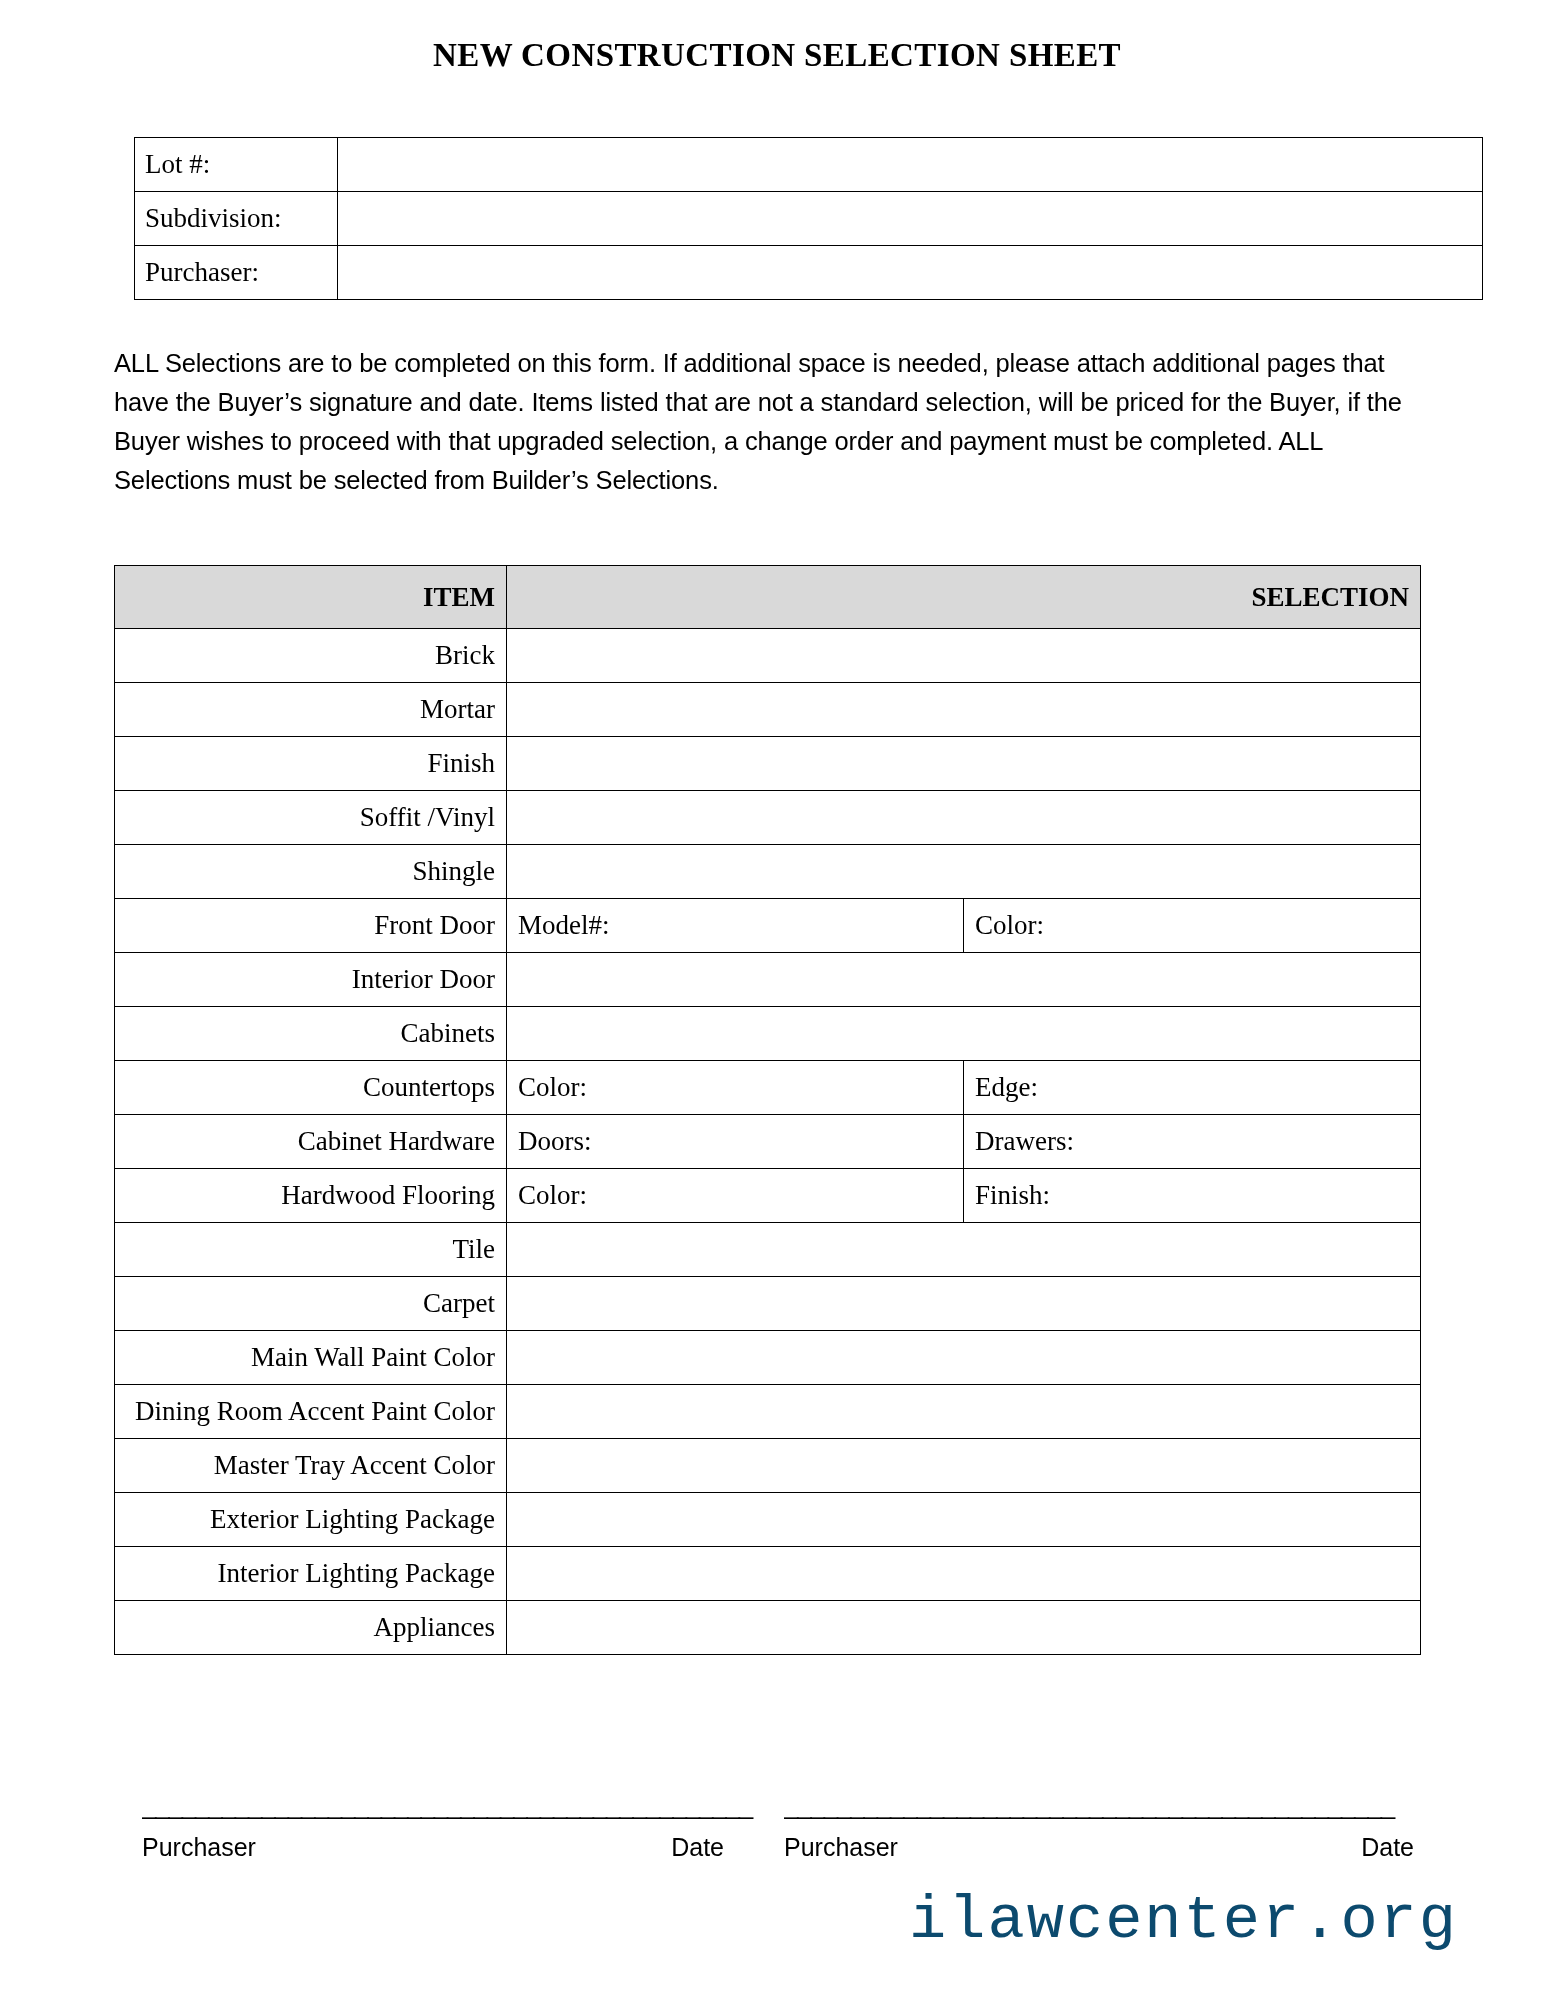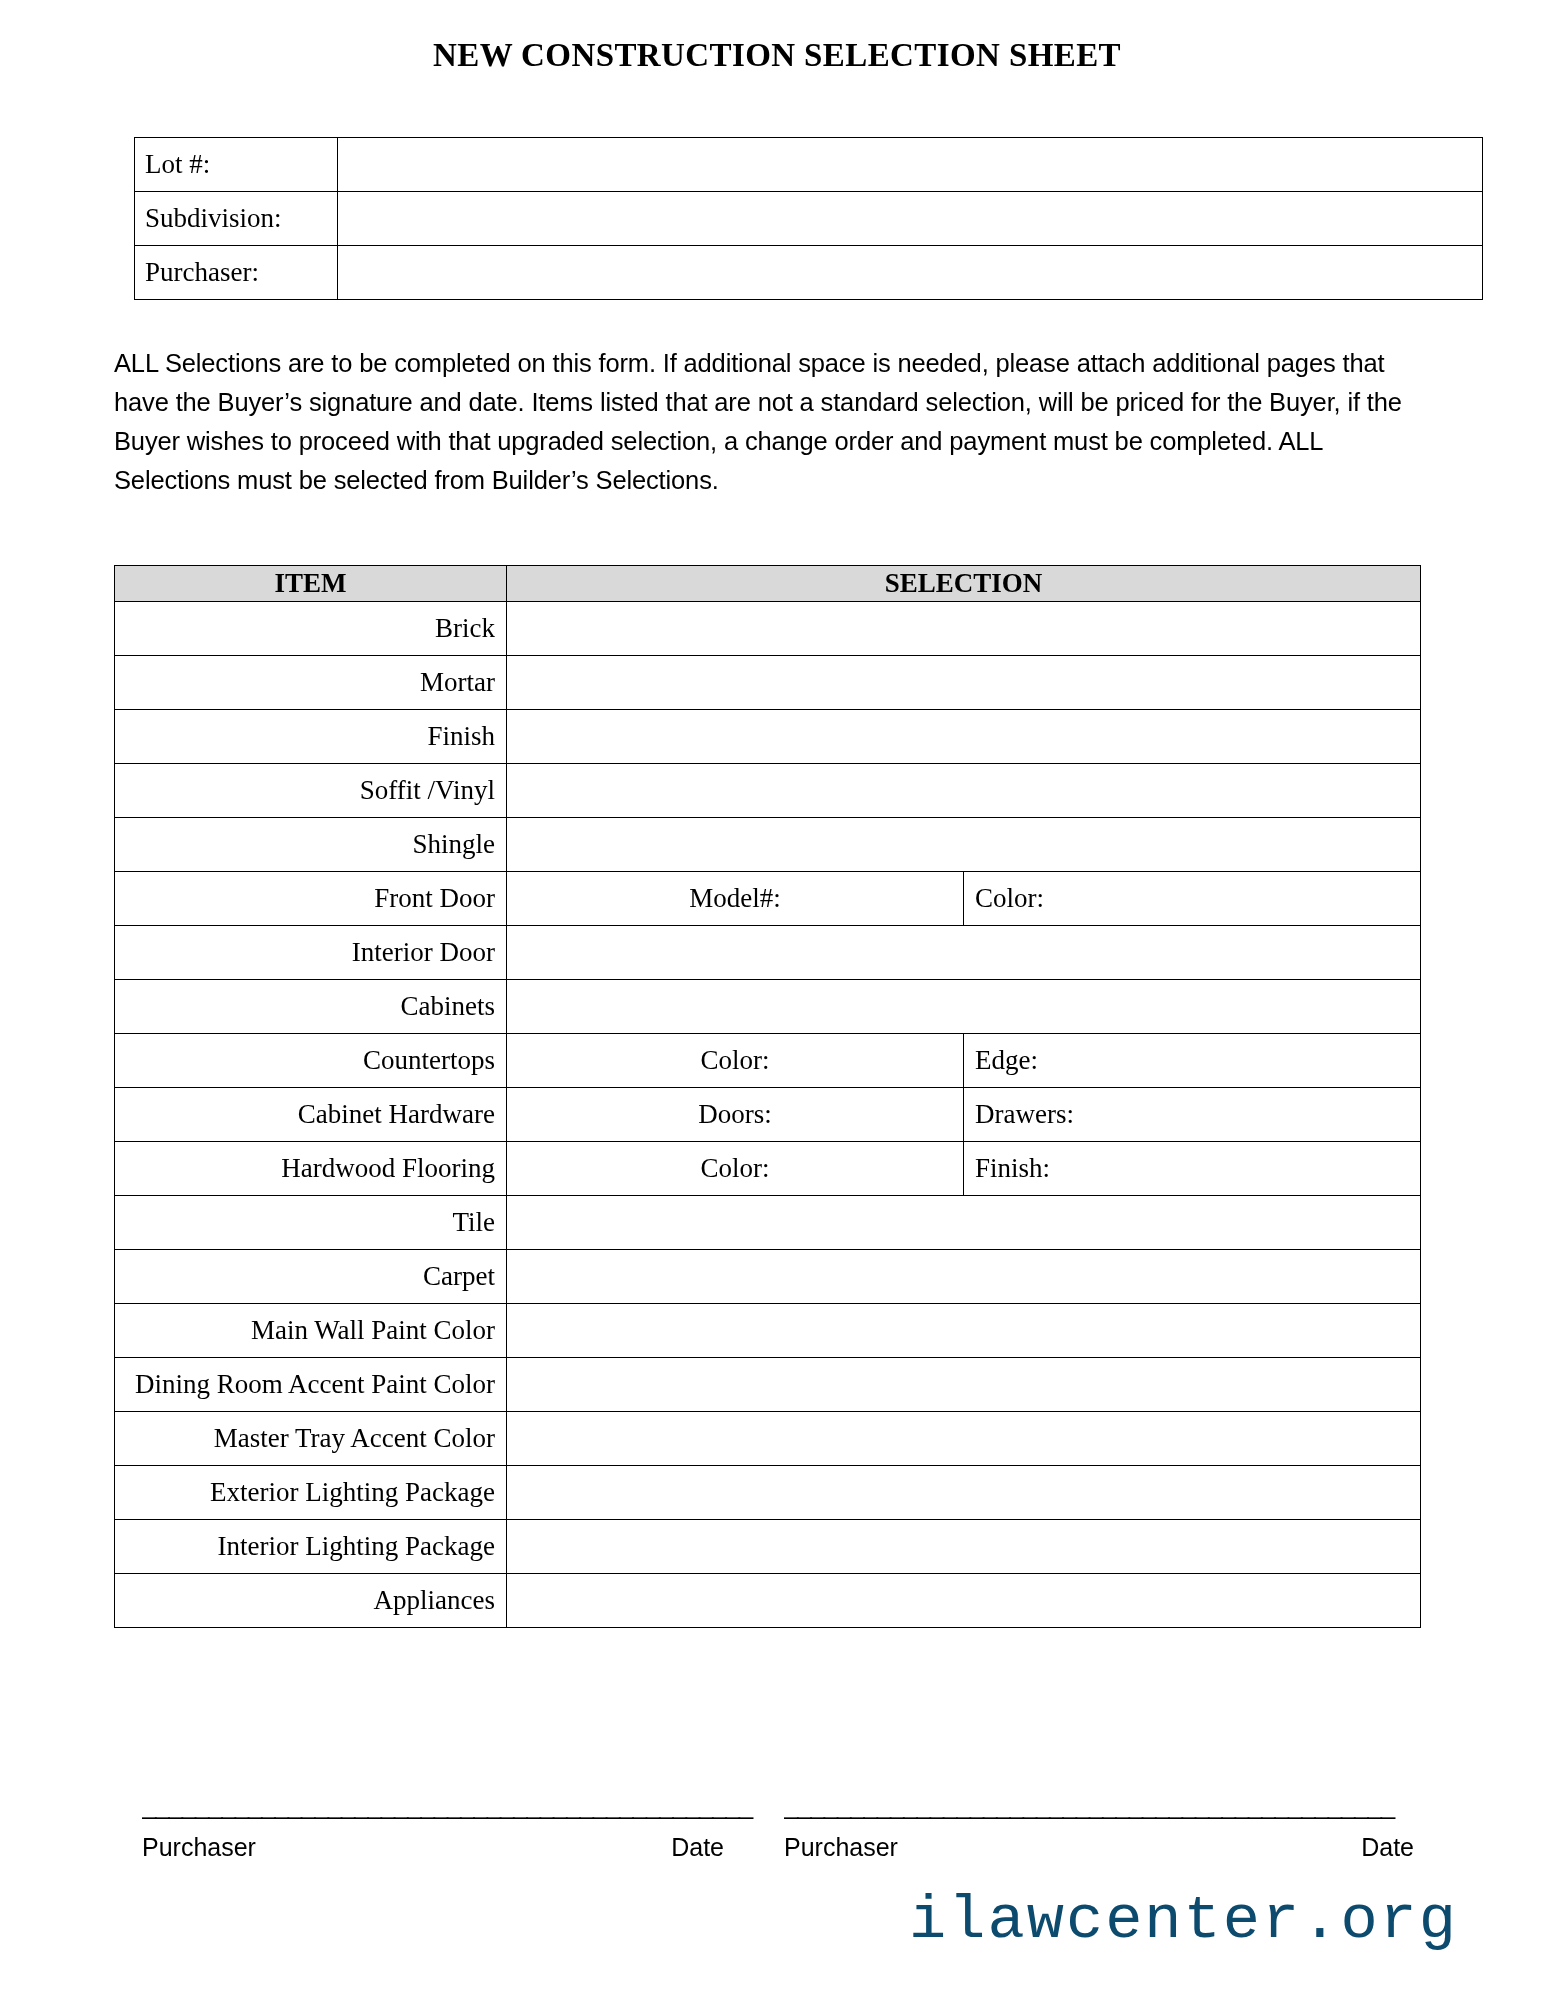--- a/index.html
+++ b/index.html
@@ -83,39 +83,39 @@
   .sel-table td, .sel-table th {
     border: 1.6px solid #000000;
     font-family: "Liberation Serif", serif;
     font-size: 27px;
     vertical-align: middle;
     box-sizing: border-box;
   }
   .sel-table thead th {
     background: #d9d9d9;
     font-weight: bold;
-    text-align: center;
-    height: 36px;
+    text-align: right;
+    height: 63px;
     padding: 0 11px;
     font-size: 27px;
   }
   .col-item { width: 392px; }
   .col-sel  { width: 914px; margin-top: 12px; }
 
   .sel-table tbody td.item {
     text-align: right;
     padding: 0 11px 0 6px;
     height: 54px;
   }
   .sel-table tbody td.val {
     text-align: left;
     padding: 0 11px;
     height: 54px;
   }
-  .sel-table tbody td.val-a { width: 414px; text-align: center; }
+  .sel-table tbody td.val-a { width: 414px; }
   .sel-table tbody td.val-b { width: 500px; }
 
   
   .sign-area {
     position: absolute;
     left: 114px;
     top: 1795px;
     width: 1306px;
   }
   .sign-row {

